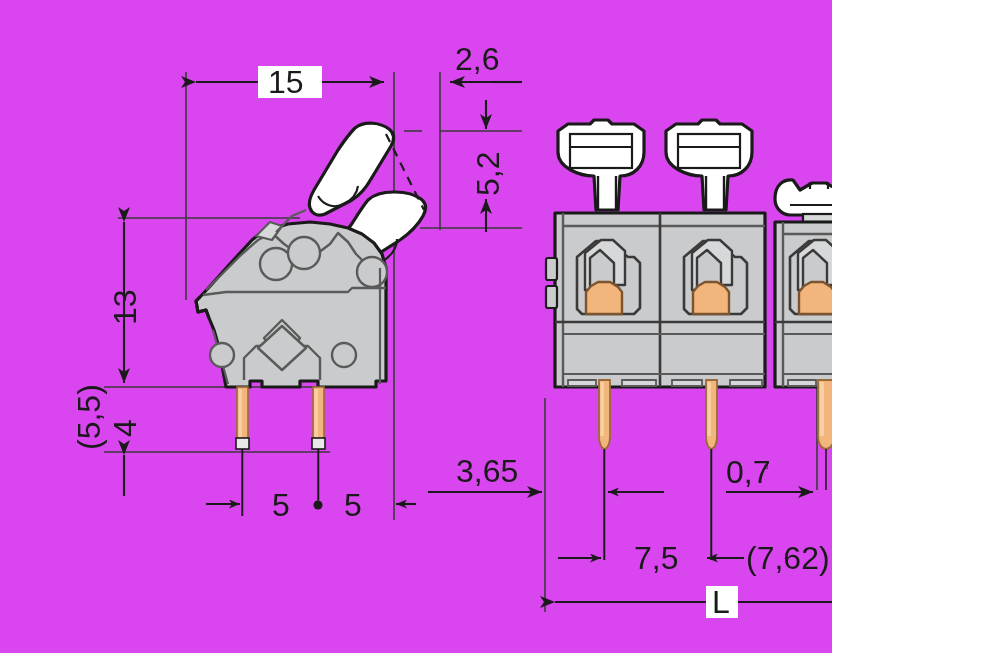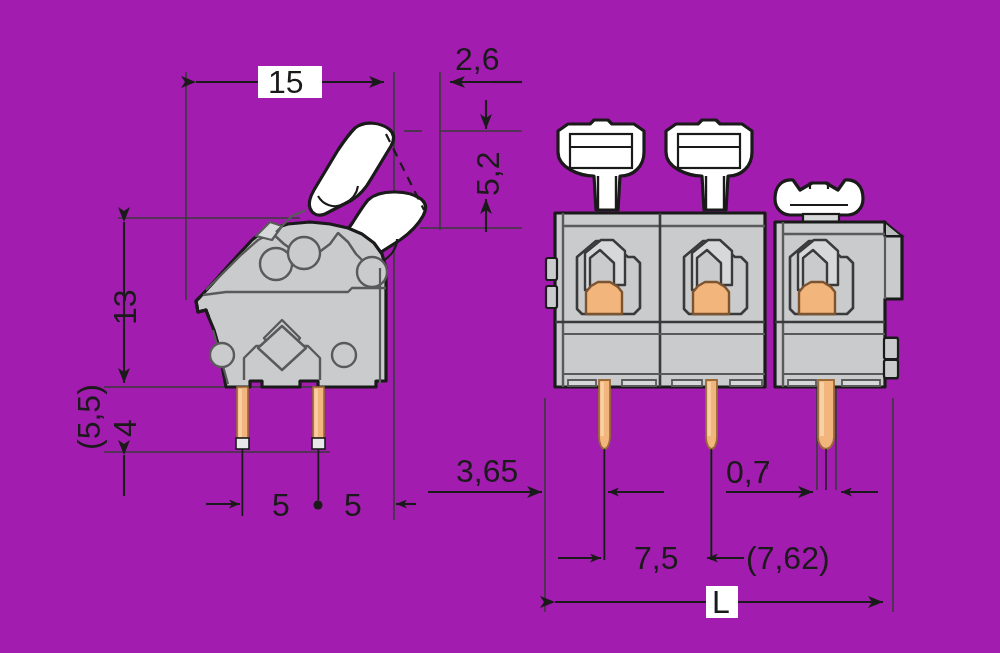--- a/index.html
+++ b/index.html
@@ -5,23 +5,23 @@
   html, body {
     margin: 0;
     padding: 0;
     background: #ffffff;
   }
   body {
     font-family: "Liberation Sans", sans-serif;
   }
   #sheet {
     position: relative;
-    width: 1000px;
+    width: 832px;
     height: 653px;
-    background: #a21caf;
+    background: #d946ef;
     overflow: hidden;
   }
   #sheet svg {
     position: absolute;
     left: 0;
     top: 0;
   }
   .dimtext {
     font-family: "Liberation Sans", sans-serif;
     font-size: 30px;

